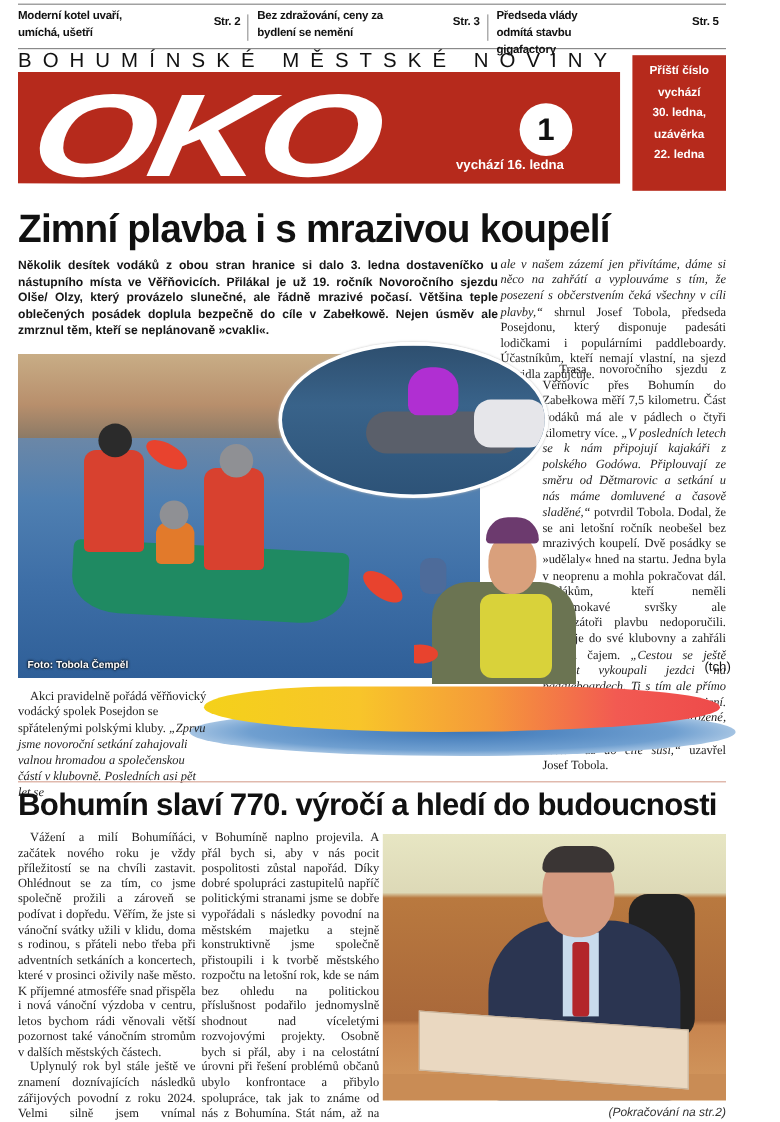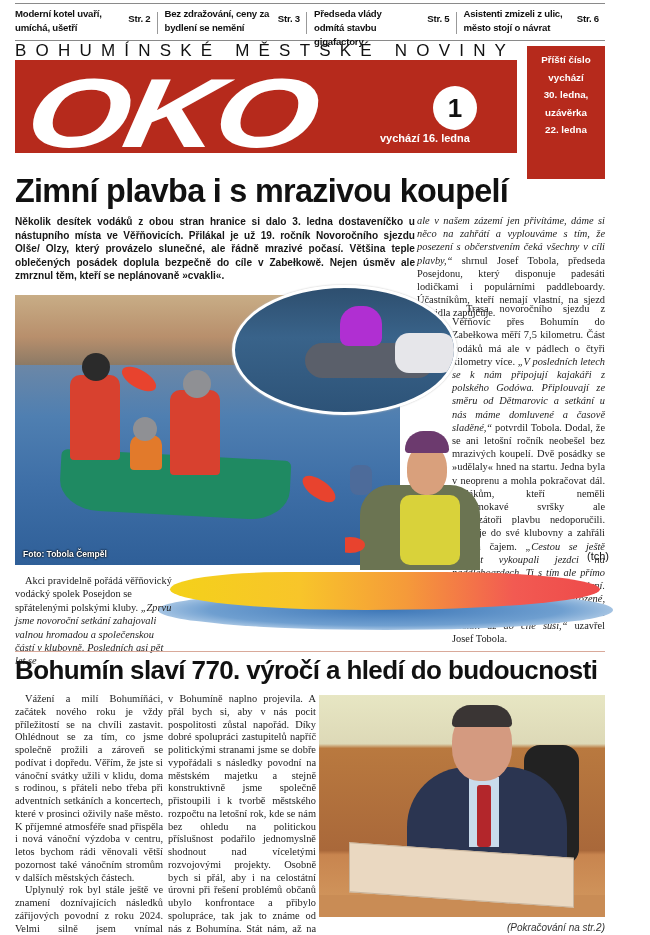--- a/index.html
+++ b/index.html
@@ -22,21 +22,21 @@
     font-weight: normal; color: #111; white-space: nowrap; }
   .mast-band { position: absolute; left: 15px; top: 22px; width: 502px; height: 93px; background: #b62a1c;
     clip-path: polygon(0 0, 72% 0, 100% -8%, 100% 104%, 0 100%); }
   .mast-logo { position: absolute; left: 22px; top: 4px; font-family: "Liberation Sans", sans-serif; font-weight: bold;
     font-style: italic; font-size: 98px; line-height: 98px; color: #fff; letter-spacing: -4px; transform: skewX(-10deg) scaleX(1.35);
     transform-origin: left top; }
   .issue-circle { position: absolute; left: 418px; top: 26px; width: 44px; height: 44px; border-radius: 50%; background: #fff;
     color: #111; font-weight: bold; font-size: 26px; line-height: 44px; text-align: center; }
   .issue-date { position: absolute; left: 365px; top: 72px; font-size: 11px; font-weight: bold; color: #fff; }
   .mast-info { position: absolute; left: 27px; top: 96px; font-size: 10.2px; font-weight: bold; color: #fff; white-space: nowrap; letter-spacing: 0.1px; }
-  .next-box { position: absolute; left: 527px; top: 8px; width: 78px; height: 133px; background: #b62a1c; color: #fff;
+  .next-box { position: absolute; left: 527px; top: 8px; width: 78px; height: 113px; background: #b62a1c; color: #fff;
     font-weight: bold; font-size: 9.8px; line-height: 17.6px; text-align: center; padding-top: 5px; }
 
   
   .h1 { position: absolute; left: 15px; top: 172px; font-family: "Liberation Sans", sans-serif; font-size: 33px;
     font-weight: bold; letter-spacing: -0.7px; color: #111; white-space: nowrap; transform: scaleX(0.98); transform-origin: left top; }
   .lead { position: absolute; left: 15px; top: 215px; width: 400px; font-size: 10.1px; line-height: 13.6px;
     font-weight: bold; color: #161616; text-align: justify; }
   .col-r { position: absolute; font-family: "Liberation Serif", serif; font-size: 10.4px; line-height: 13.2px; color: #222; text-align: justify; }
   .col-r i { font-style: italic; }
 
@@ -107,24 +107,20 @@
     <span class="t-page">Str. 2</span>
   </div>
   <div class="teaser">
     <span class="t-title" style="width:115px">Bez zdražování, ceny za bydlení se nemění</span>
     <span class="t-page">Str. 3</span>
   </div>
   <div class="teaser">
     <span class="t-title">Předseda vlády odmítá stavbu gigafactory</span>
     <span class="t-page">Str. 5</span>
   </div>
-  <div class="teaser">
-    <span class="t-title">Asistenti zmizeli z ulic, město stojí o návrat</span>
-    <span class="t-page">Str. 6</span>
-  </div>
 </div>
 
 <div class="mast">
   <div class="mast-sub">BOHUMÍNSKÉ MĚSTSKÉ NOVINY</div>
   <div class="mast-band">
     <div class="mast-logo">OKO</div>
     <div class="issue-circle">1</div>
     <div class="issue-date">vychází 16. ledna</div>
     <div class="mast-info">čtrnáctideník • vydává město Bohumín • ročník XXXVI / 2026 • ZDARMA</div>
   </div>

